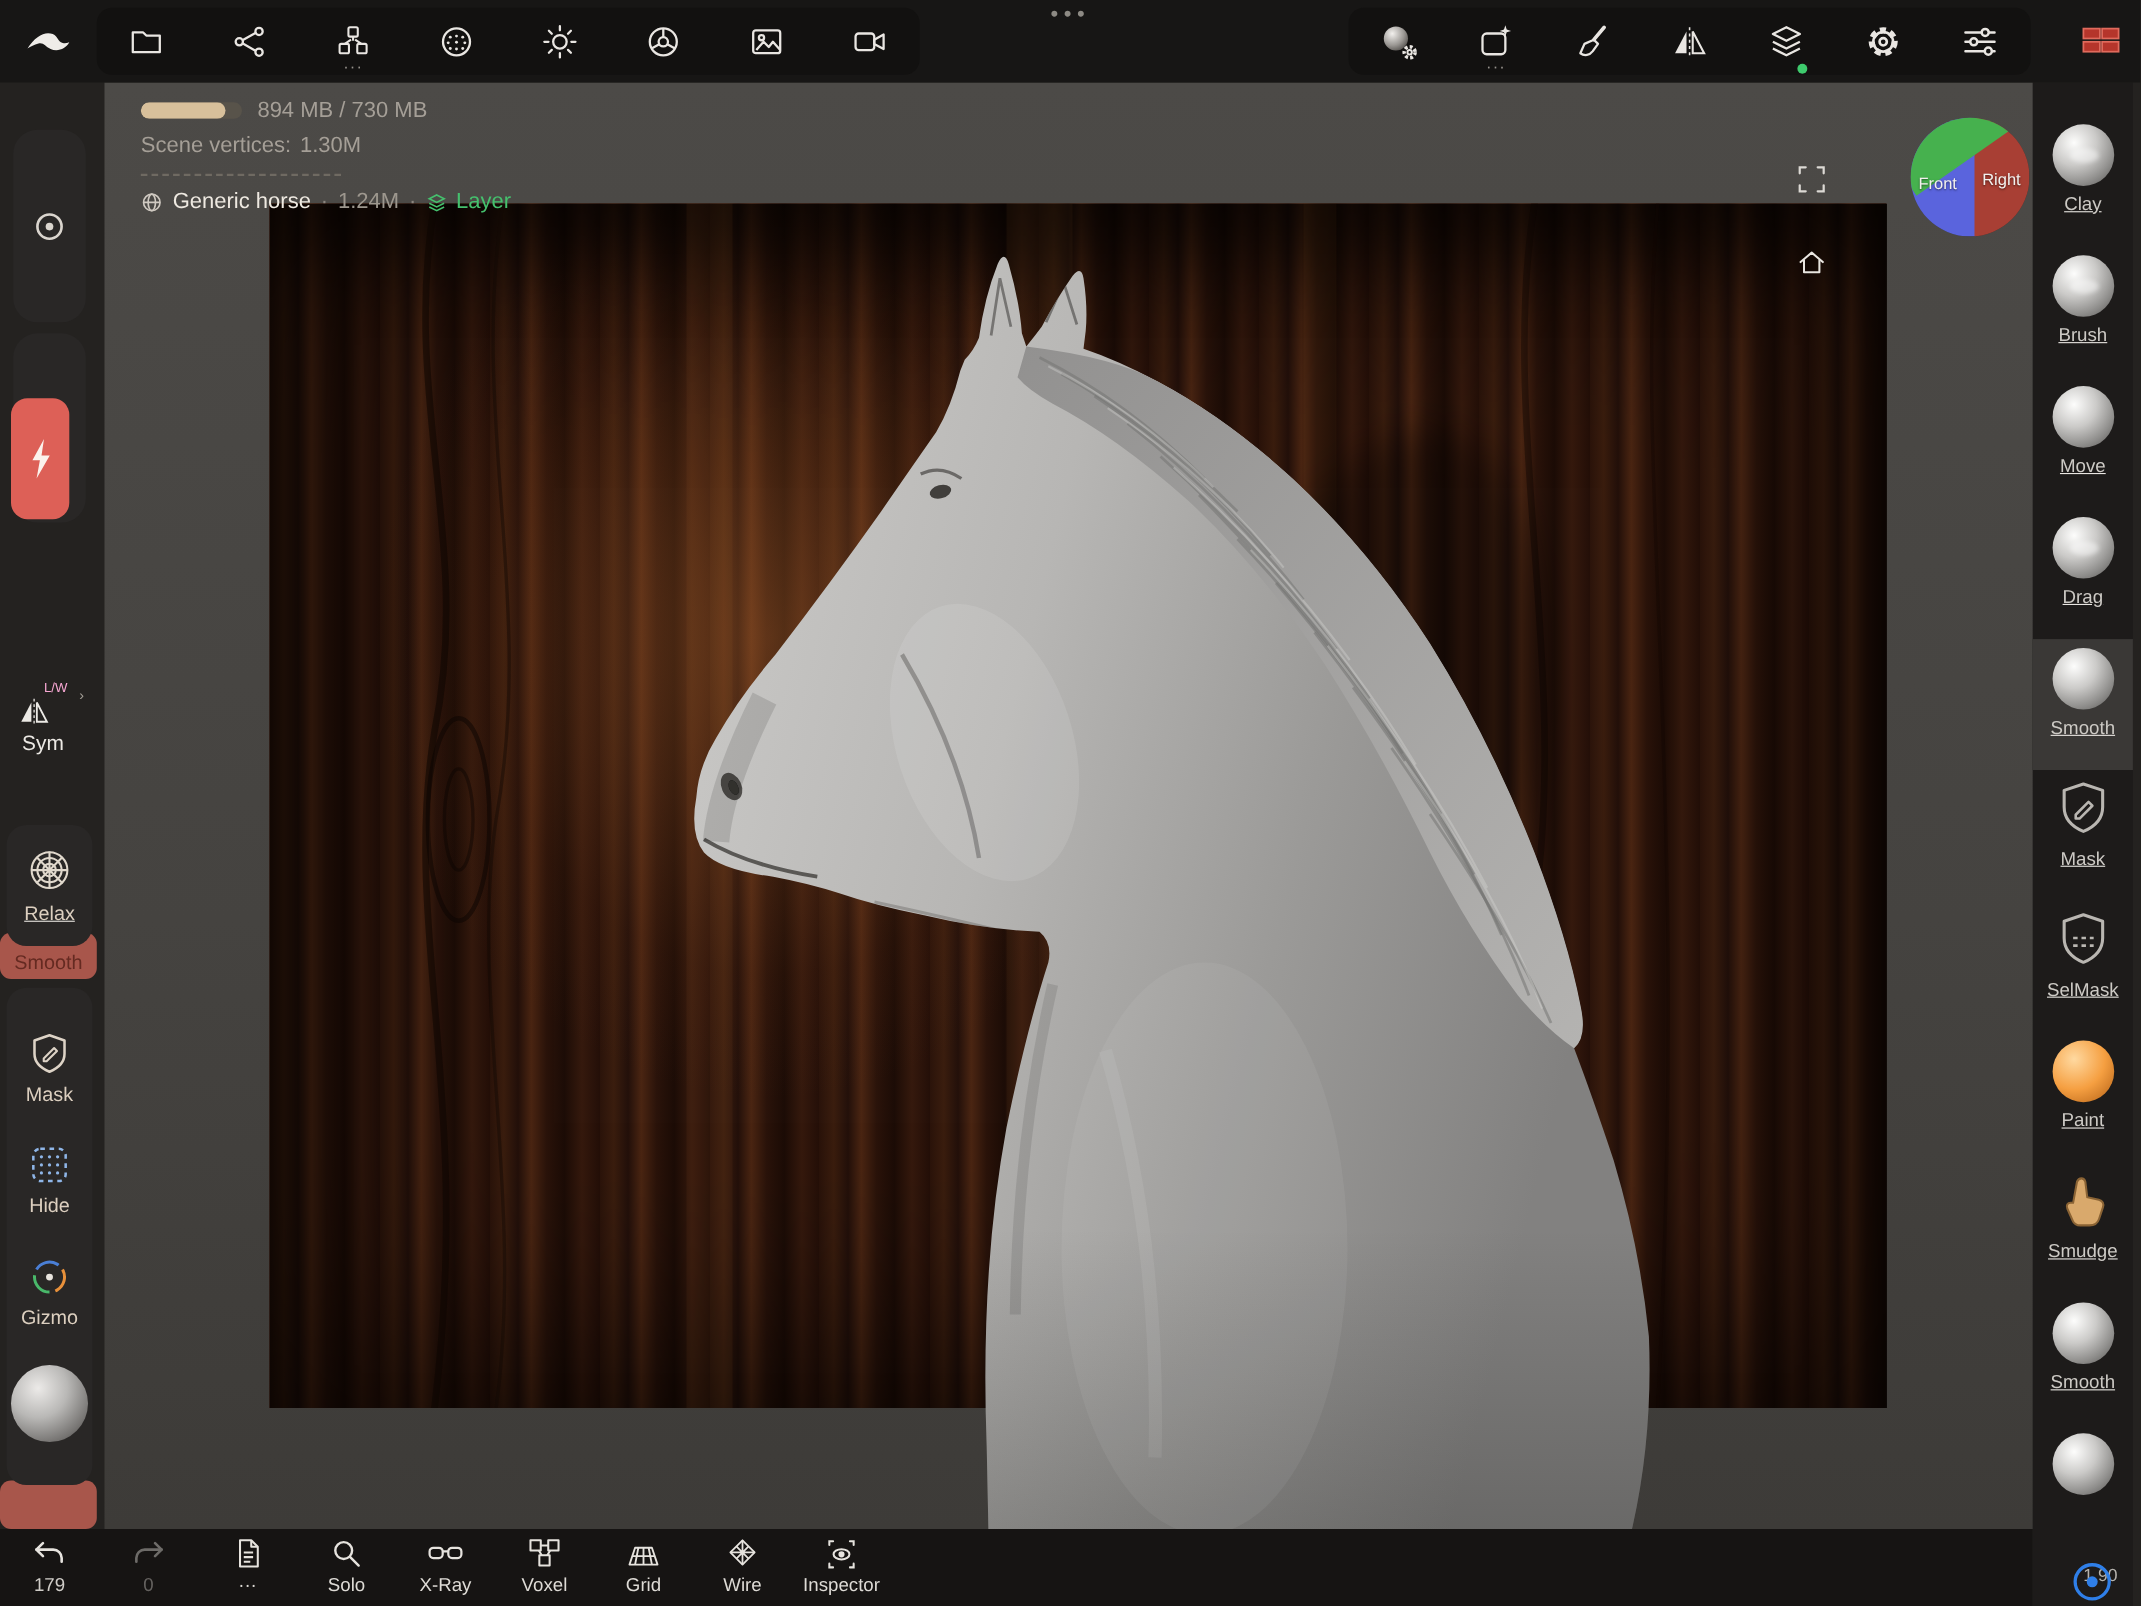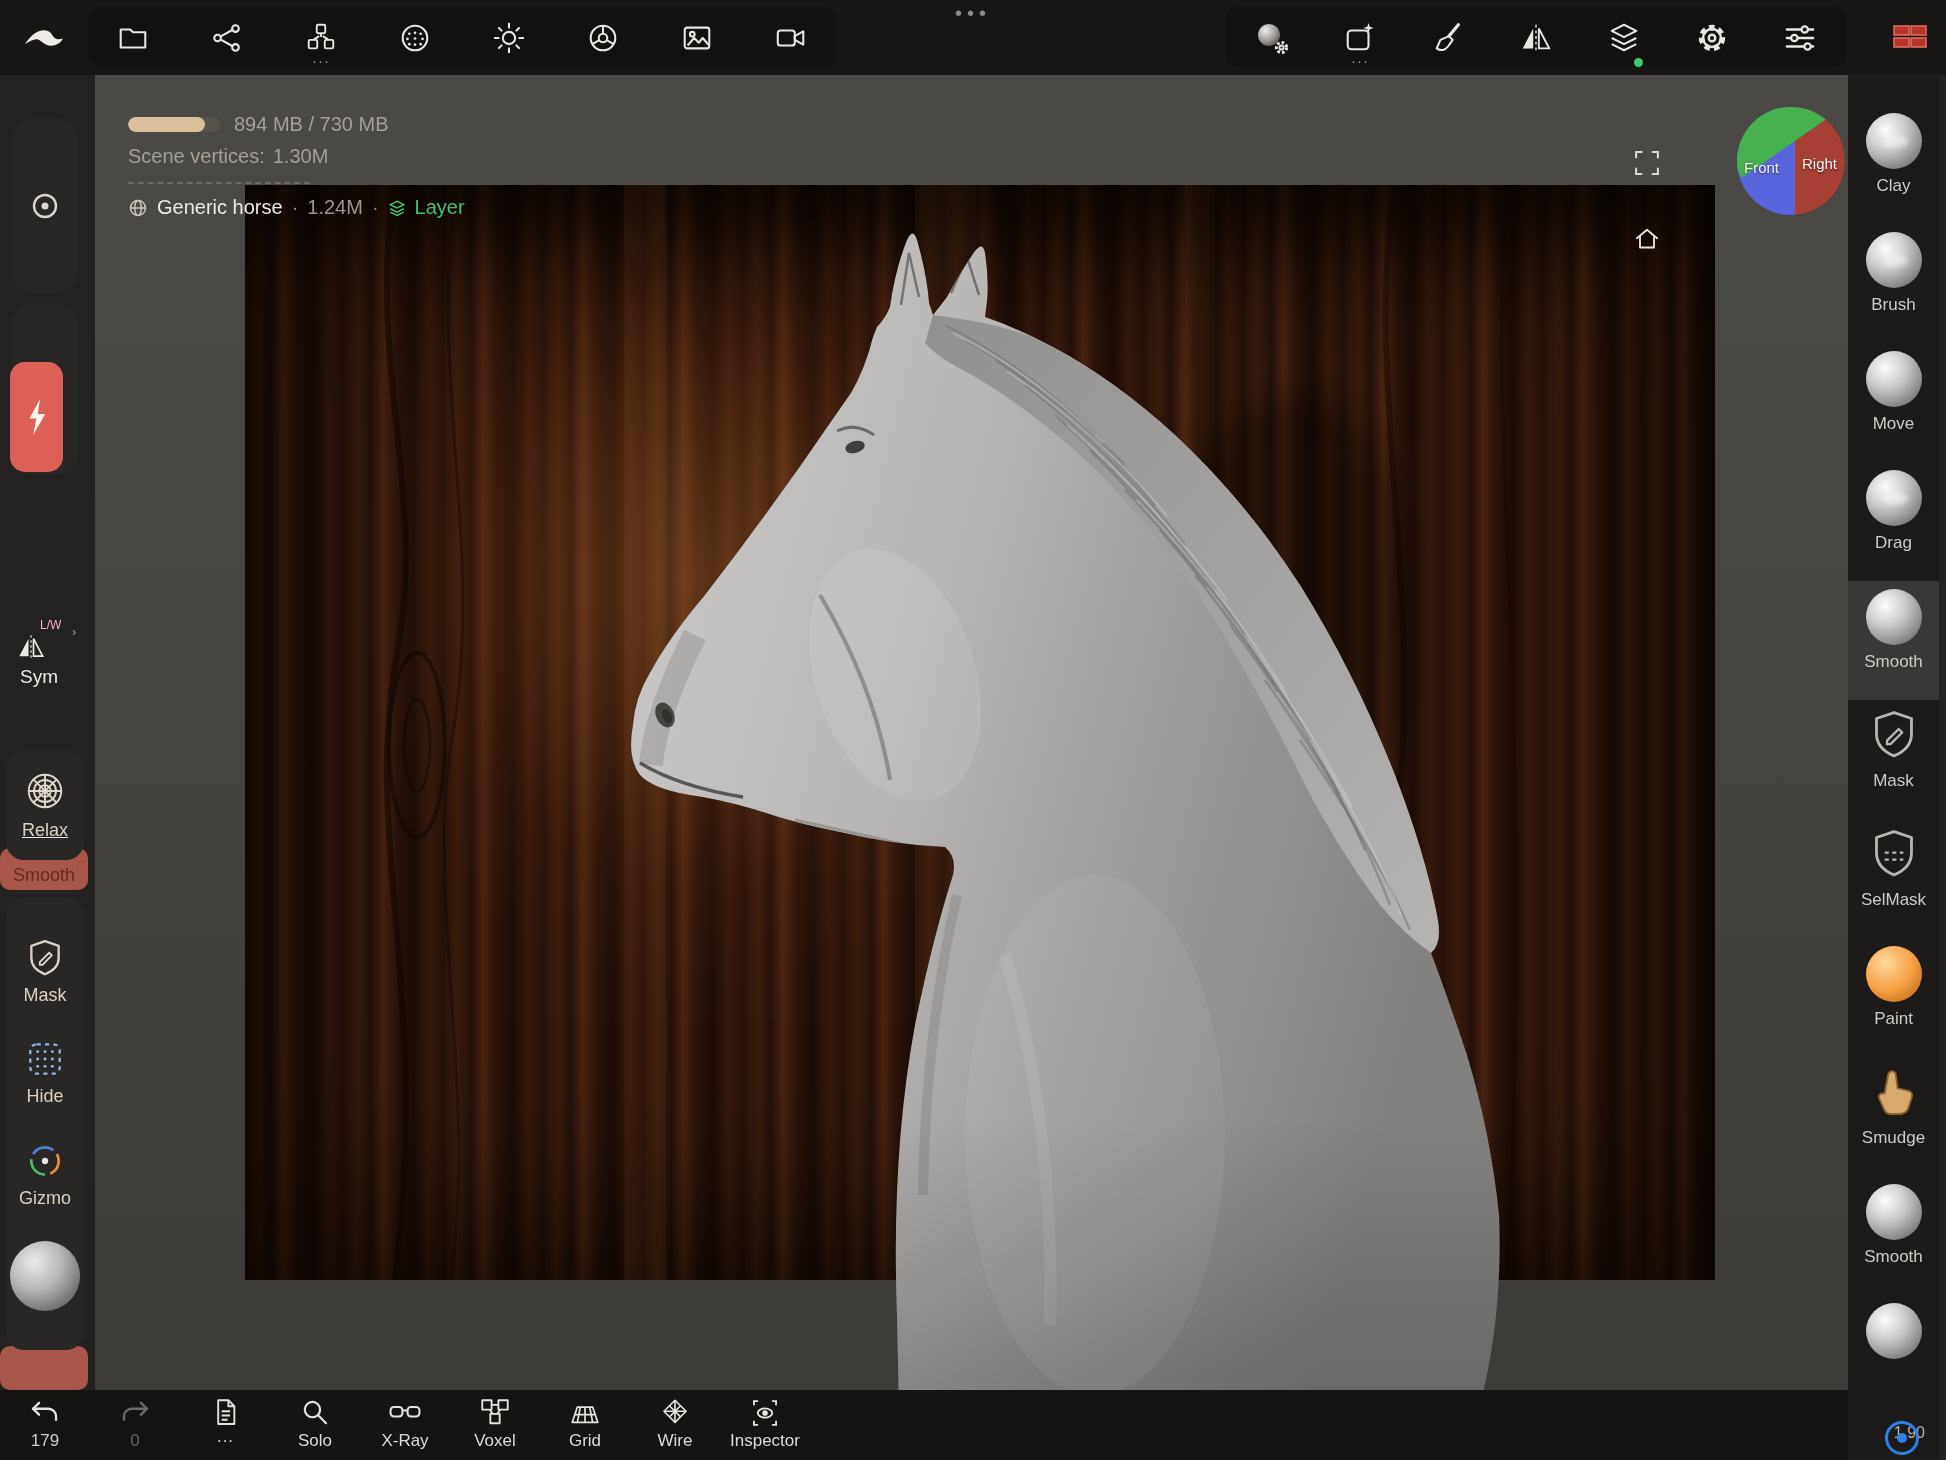--- a/index.html
+++ b/index.html
@@ -26,21 +26,21 @@
     background:
       radial-gradient(ellipse 480px 560px at 31% 36%, rgba(205,120,55,.33), rgba(120,60,25,.10) 55%, transparent 75%),
       repeating-linear-gradient(90deg,
         #2a130a 0px,#3a1d0e 13px,#23100a 26px,#4a2512 38px,#2a130a 52px,#1c0c06 68px,#35190d 84px,#240f08 100px),
       linear-gradient(#2b140b,#1f0e08);
     box-shadow: inset 0 0 170px 55px rgba(0,0,0,.62), inset 0 45px 70px rgba(0,0,0,.45);}
   #horse-svg{position:absolute;left:0;top:0;width:1753px;height:1385px;pointer-events:none;}
 
   
   .stats{position:absolute;left:33px;top:14px;font-size:20px;color:#a59f97;z-index:5;}
-  .mem-row{display:flex;align-items:center;gap:14px;margin-top:24px;}
+  .mem-row{display:flex;align-items:center;gap:14px;}
   .mem-bar{width:92px;height:15px;border-radius:8px;background:#58534a;overflow:hidden;}
   .mem-fill{width:84%;height:100%;border-radius:8px;background:#d8c09b;}
   .vert-row{margin-top:9px;display:flex;gap:8px;text-align:right;}
   .dash-sep{width:182px;border-top:2px dashed #6f6a62;margin:14px 0 12px 0;}
   .obj-row{display:flex;align-items:center;gap:9px;font-size:20px;}
   .obj-name{color:#eee9e1;font-weight:500;}
   .obj-sep{color:#8d8780;}
   .obj-verts{color:#9d978e;}
   .layer-chip{display:flex;align-items:center;gap:6px;color:#45c06d;}
 
@@ -73,21 +73,21 @@
            display:flex;align-items:flex-end;justify-content:center;}
   .red-tab span{font-size:18px;color:#652a21;margin-bottom:4px;}
   #main-panel{left:6px;top:898px;width:78px;height:452px;display:flex;flex-direction:column;align-items:center;justify-content:space-evenly;padding:6px 0;box-sizing:border-box;}
   .litem{display:flex;flex-direction:column;align-items:center;gap:6px;}
   .litem-label{font-size:18px;color:#dccfbf;}
   .red-sliver{position:absolute;left:0;top:1346px;width:88px;height:44px;border-radius:10px;background:#a8564b;z-index:8;}
   .mat-sphere{width:70px;height:70px;border-radius:50%;z-index:11;
     background:radial-gradient(circle at 35% 30%, #eceae8, #b9b8b6 40%, #787674 74%, #3e3d3b);}
 
   
-  #right-panel{position:absolute;left:1848px;top:75px;width:91px;height:1385px;background:#1d1b1a;z-index:30;padding-top:30px;box-sizing:border-box;}
+  #right-panel{position:absolute;left:1848px;top:75px;width:91px;height:1385px;background:#1d1b1a;z-index:30;padding-top:30px;box-sizing:border-box;text-decoration:underline;}
   .tool{height:119px;display:flex;flex-direction:column;align-items:center;padding-top:8px;box-sizing:border-box;}
   .tool.selected{background:#3a3836;}
   .tool-label{font-size:17px;color:#cdcac5;margin-top:7px;}
   .sphere{position:relative;width:56px;height:56px;border-radius:50%;
     background:radial-gradient(circle at 35% 30%, #fdfdfc, #cbcac8 38%, #8e8d8b 70%, #4f4e4c);}
   .sphere::after{content:"";position:absolute;left:16px;top:22px;width:26px;height:13px;border-radius:50%;
     background:rgba(255,255,255,.45);filter:blur(2px);}
   .sphere.plain::after{display:none;}
   .s-paint{background:radial-gradient(circle at 35% 30%, #ffd9a0, #f59f41 52%, #b05e14);}
   .s-paint::after{display:none;}

